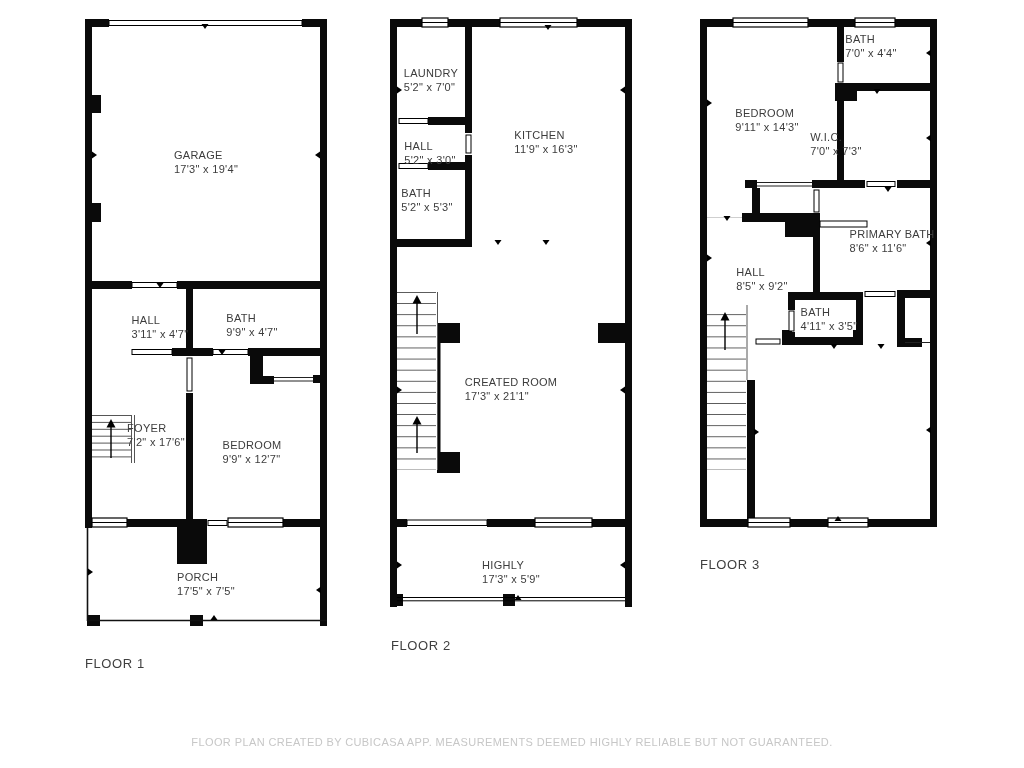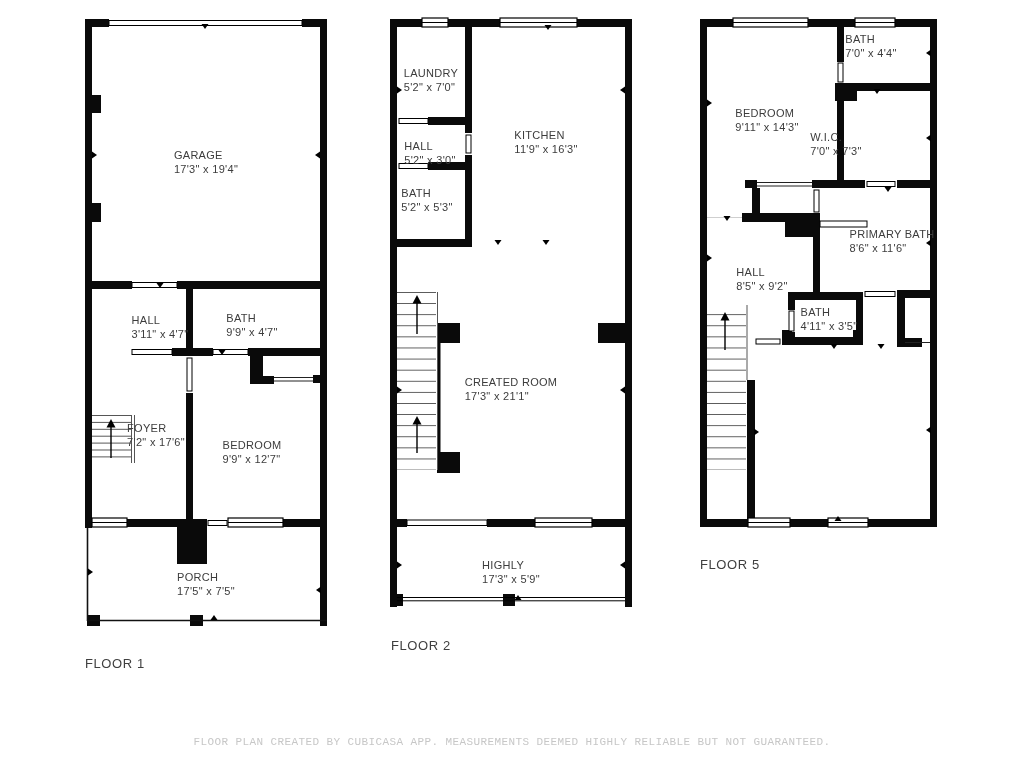--- a/index.html
+++ b/index.html
@@ -13,21 +13,21 @@
   .rail{stroke:#111;stroke-width:1.6;}
   .edge{stroke:#555;stroke-width:1;}
   .thinblk{stroke:#222;stroke-width:1;}
   .lite{stroke:#cfcfcf;stroke-width:1;}
   .arrowline{stroke:#000;stroke-width:1.4;}
   .tick{fill:#000;}
   .room{position:absolute;transform:translateX(-50%);text-align:left;
         font-size:11px;line-height:14px;color:#3c3c3c;letter-spacing:.3px;white-space:nowrap;}
   .floor-label{position:absolute;font-size:13px;color:#3f3f3f;letter-spacing:.6px;white-space:nowrap;}
   .footer{position:absolute;left:0;right:0;top:736px;text-align:center;
-          font-size:11px;color:#c7c7c7;letter-spacing:.4px;font-family:Liberation Mono, monospace;}
+          font-size:11px;color:#c7c7c7;letter-spacing:.4px;}
 </style>
 </head>
 <body>
 
 <div class="stage">
 
 <svg width="1024" height="768" viewBox="0 0 1024 768">
   <defs>
     <pattern id="tr7" width="60" height="6.9" patternUnits="userSpaceOnUse" patternTransform="translate(0,415)">
       <line x1="0" y1="0.5" x2="60" y2="0.5" stroke="#555" stroke-width="1"></line>
@@ -316,17 +316,17 @@
     <div class="nm">HALL</div>
     <div class="dm">8'5" x 9'2"</div>
   </div>
   <div class="room" style="left:829px;top:305px">
     <div class="nm">BATH</div>
     <div class="dm">4'11" x 3'5"</div>
   </div>
 
   <div class="floor-label" style="left:85px;top:656px">FLOOR 1</div>
   <div class="floor-label" style="left:391px;top:638px">FLOOR 2</div>
-  <div class="floor-label" style="left:700px;top:557px">FLOOR 5</div>
+  <div class="floor-label" style="left:700px;top:557px">FLOOR 3</div>
 
   <div class="footer">FLOOR PLAN CREATED BY CUBICASA APP. MEASUREMENTS DEEMED HIGHLY RELIABLE BUT NOT GUARANTEED.</div>
 
 </div>
 
 </body></html>

